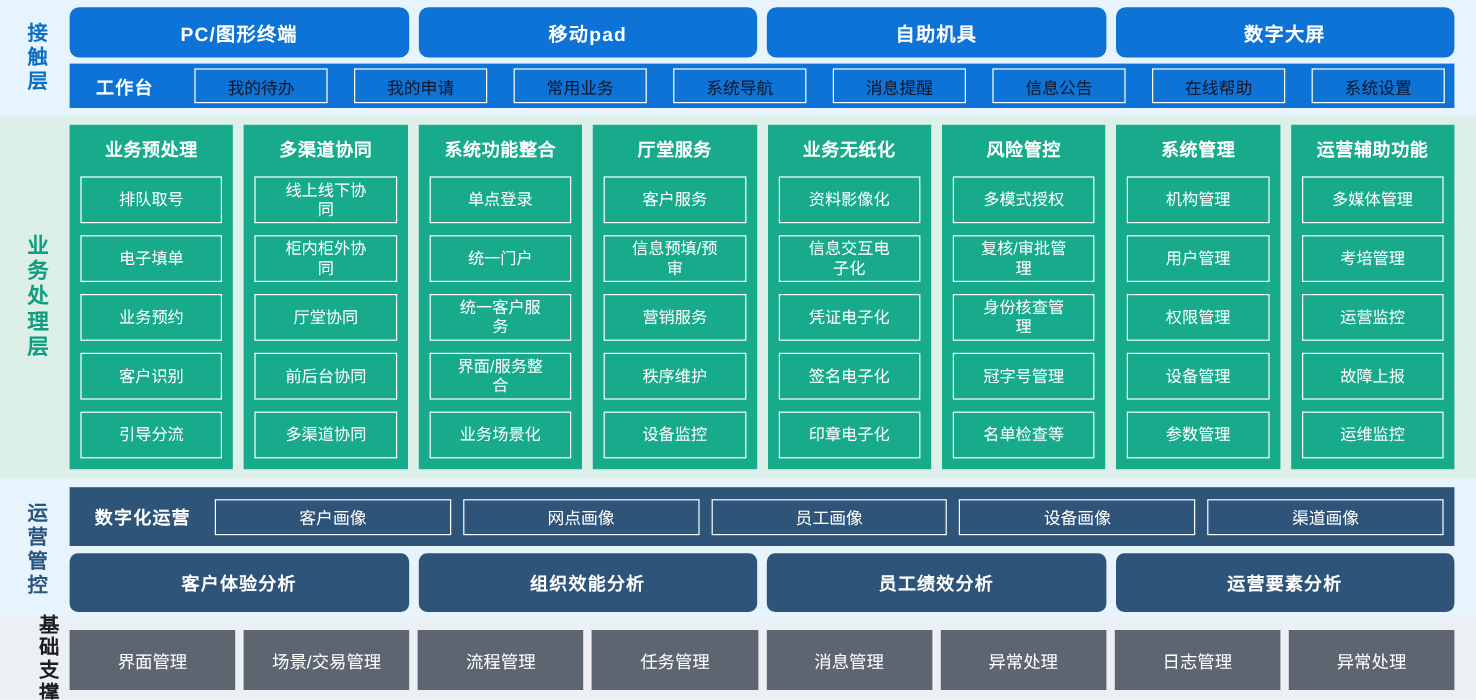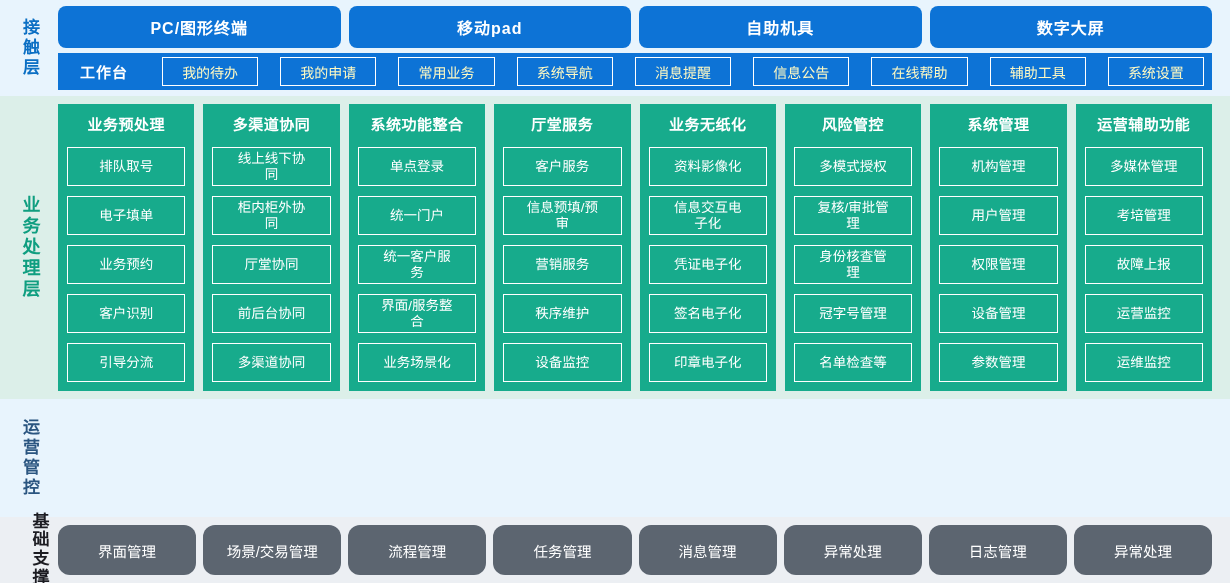--- a/index.html
+++ b/index.html
@@ -82,21 +82,21 @@
     color:#ffffff;
     font-size:15px;
     font-weight:bold;
     letter-spacing:1px;
     padding:0 12px 0 14px;
     white-space:nowrap;
   }
   .wb-chip{
     flex:1 1 0;
     border:1px solid #ffffff;
-    color:#fef9c3;
+    color:#0f172a;
     font-size:14px;
     height:27px;
     display:flex;align-items:center;justify-content:center;
     white-space:nowrap;
     min-width:0;
   }
 
   
   .layer-business{
     background:#dcefe9;
@@ -214,21 +214,20 @@
     gap:7px;
   }
   .base-chip{
     flex:1 1 0;
     background:#5c6570;
     color:#ffffff;
     font-size:14.5px;
     display:flex;align-items:center;justify-content:center;
     white-space:nowrap;
     min-width:0;
-    border-radius:12px;
   }
 </style>
 </head>
 <body>
 
 <div class="diagram">
 
   <section class="layer layer-contact">
     <div class="layer-label">
       <span class="vtext">接触层</span>
@@ -242,21 +241,20 @@
       </div>
       <div class="workbench-row">
         <span class="workbench-title">工作台</span>
         <div class="wb-chip">我的待办</div>
         <div class="wb-chip">我的申请</div>
         <div class="wb-chip">常用业务</div>
         <div class="wb-chip">系统导航</div>
         <div class="wb-chip">消息提醒</div>
         <div class="wb-chip">信息公告</div>
         <div class="wb-chip">在线帮助</div>
-        <div class="wb-chip">辅助工具</div>
         <div class="wb-chip">系统设置</div>
       </div>
     </div>
   </section>
 
   <section class="layer layer-business">
     <div class="layer-label">
       <span class="vtext">业务处理层</span>
     </div>
     <div class="layer-body">
@@ -322,32 +320,48 @@
           <div class="biz-item">用户管理</div>
           <div class="biz-item">权限管理</div>
           <div class="biz-item">设备管理</div>
           <div class="biz-item">参数管理</div>
         </div>
 
         <div class="biz-col">
           <div class="biz-col-title">运营辅助功能</div>
           <div class="biz-item">多媒体管理</div>
           <div class="biz-item">考培管理</div>
+          <div class="biz-item">运营监控</div>
           <div class="biz-item">故障上报</div>
-          <div class="biz-item">运营监控</div>
           <div class="biz-item">运维监控</div>
         </div>
 
       </div>
     </div>
   </section>
 
   <section class="layer layer-ops">
     <div class="layer-label">
       <span class="vtext">运营管控</span>
+    </div>
+    <div class="layer-body">
+      <div class="ops-portrait-row">
+        <span class="ops-portrait-title">数字化运营</span>
+        <div class="ops-chip">客户画像</div>
+        <div class="ops-chip">网点画像</div>
+        <div class="ops-chip">员工画像</div>
+        <div class="ops-chip">设备画像</div>
+        <div class="ops-chip">渠道画像</div>
+      </div>
+      <div class="ops-analysis-row">
+        <div class="ops-analysis-chip">客户体验分析</div>
+        <div class="ops-analysis-chip">组织效能分析</div>
+        <div class="ops-analysis-chip">员工绩效分析</div>
+        <div class="ops-analysis-chip">运营要素分析</div>
+      </div>
     </div>
   </section>
 
   <section class="layer layer-base">
     <div class="layer-label">
       <span>
         <span>基础</span><br>
         <span>支撑</span>
       </span>
     </div>

